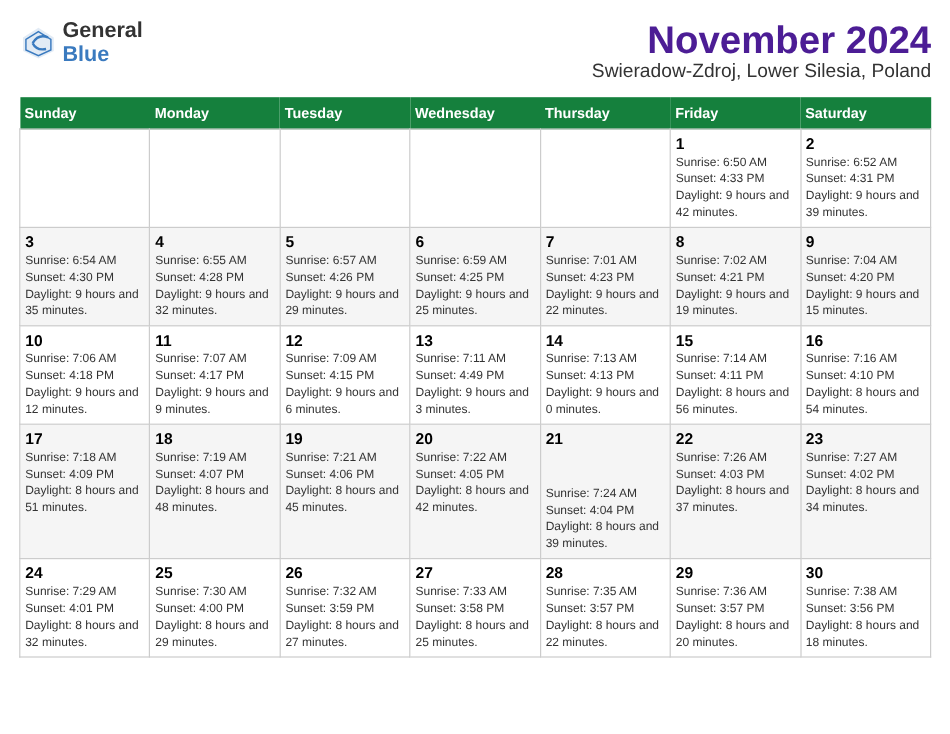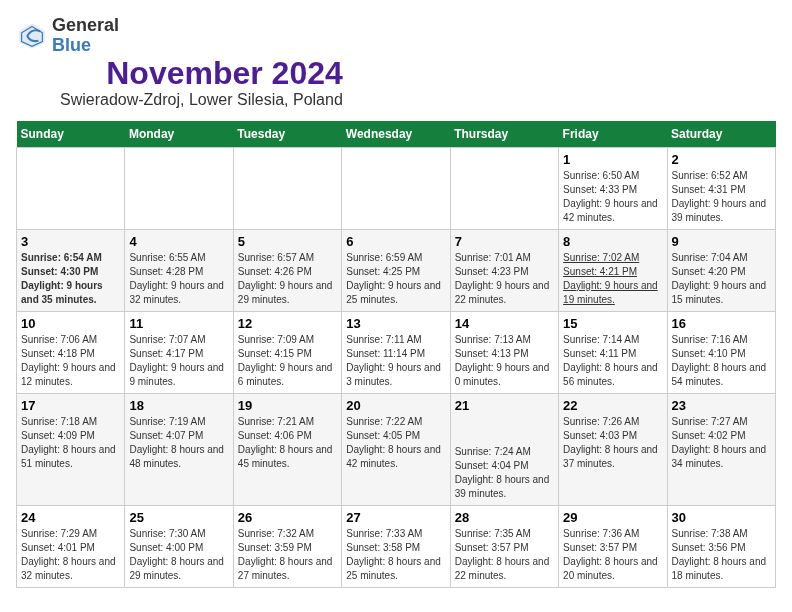--- a/index.html
+++ b/index.html
@@ -8,21 +8,20 @@
       background: #fff;
       width: 792px;
       min-height: 612px;
       padding: 16px;
     }
     .header {
       display: flex;
       justify-content: space-between;
       align-items: flex-start;
       margin-bottom: 12px;
-      flex-direction: column;
     }
     .logo {
       display: flex;
       align-items: center;
       gap: 4px;
     }
     .logo-text {
       font-size: 18px;
       font-weight: bold;
       line-height: 1.1;
@@ -132,21 +131,21 @@
         <td>
           <div class="day-num">2</div>
           <div class="day-detail" style="white-space: pre-line;">Sunrise: 6:52 AM
 Sunset: 4:31 PM
 Daylight: 9 hours and 39 minutes.</div>
         </td>
       </tr>
       <tr>
         <td>
           <div class="day-num">3</div>
-          <div class="day-detail" style="white-space: pre-line; font-weight: bold;">Sunrise: 6:54 AM
+          <div class="day-detail" style="white-space: pre-line;">Sunrise: 6:54 AM
 Sunset: 4:30 PM
 Daylight: 9 hours and 35 minutes.</div>
         </td>
         <td>
           <div class="day-num">4</div>
           <div class="day-detail" style="white-space: pre-line;">Sunrise: 6:55 AM
 Sunset: 4:28 PM
 Daylight: 9 hours and 32 minutes.</div>
         </td>
         <td>
@@ -162,21 +161,21 @@
 Daylight: 9 hours and 25 minutes.</div>
         </td>
         <td>
           <div class="day-num">7</div>
           <div class="day-detail" style="white-space: pre-line;">Sunrise: 7:01 AM
 Sunset: 4:23 PM
 Daylight: 9 hours and 22 minutes.</div>
         </td>
         <td>
           <div class="day-num">8</div>
-          <div class="day-detail" style="white-space: pre-line; text-decoration: underline;">Sunrise: 7:02 AM
+          <div class="day-detail" style="white-space: pre-line;">Sunrise: 7:02 AM
 Sunset: 4:21 PM
 Daylight: 9 hours and 19 minutes.</div>
         </td>
         <td>
           <div class="day-num">9</div>
           <div class="day-detail" style="white-space: pre-line;">Sunrise: 7:04 AM
 Sunset: 4:20 PM
 Daylight: 9 hours and 15 minutes.</div>
         </td>
       </tr>
@@ -195,21 +194,21 @@
         </td>
         <td>
           <div class="day-num">12</div>
           <div class="day-detail" style="white-space: pre-line;">Sunrise: 7:09 AM
 Sunset: 4:15 PM
 Daylight: 9 hours and 6 minutes.</div>
         </td>
         <td>
           <div class="day-num">13</div>
           <div class="day-detail" style="white-space: pre-line;">Sunrise: 7:11 AM
-Sunset: 11:14 PM
+Sunset: 4:49 PM
 Daylight: 9 hours and 3 minutes.</div>
         </td>
         <td>
           <div class="day-num">14</div>
           <div class="day-detail" style="white-space: pre-line;">Sunrise: 7:13 AM
 Sunset: 4:13 PM
 Daylight: 9 hours and 0 minutes.</div>
         </td>
         <td>
           <div class="day-num">15</div>

